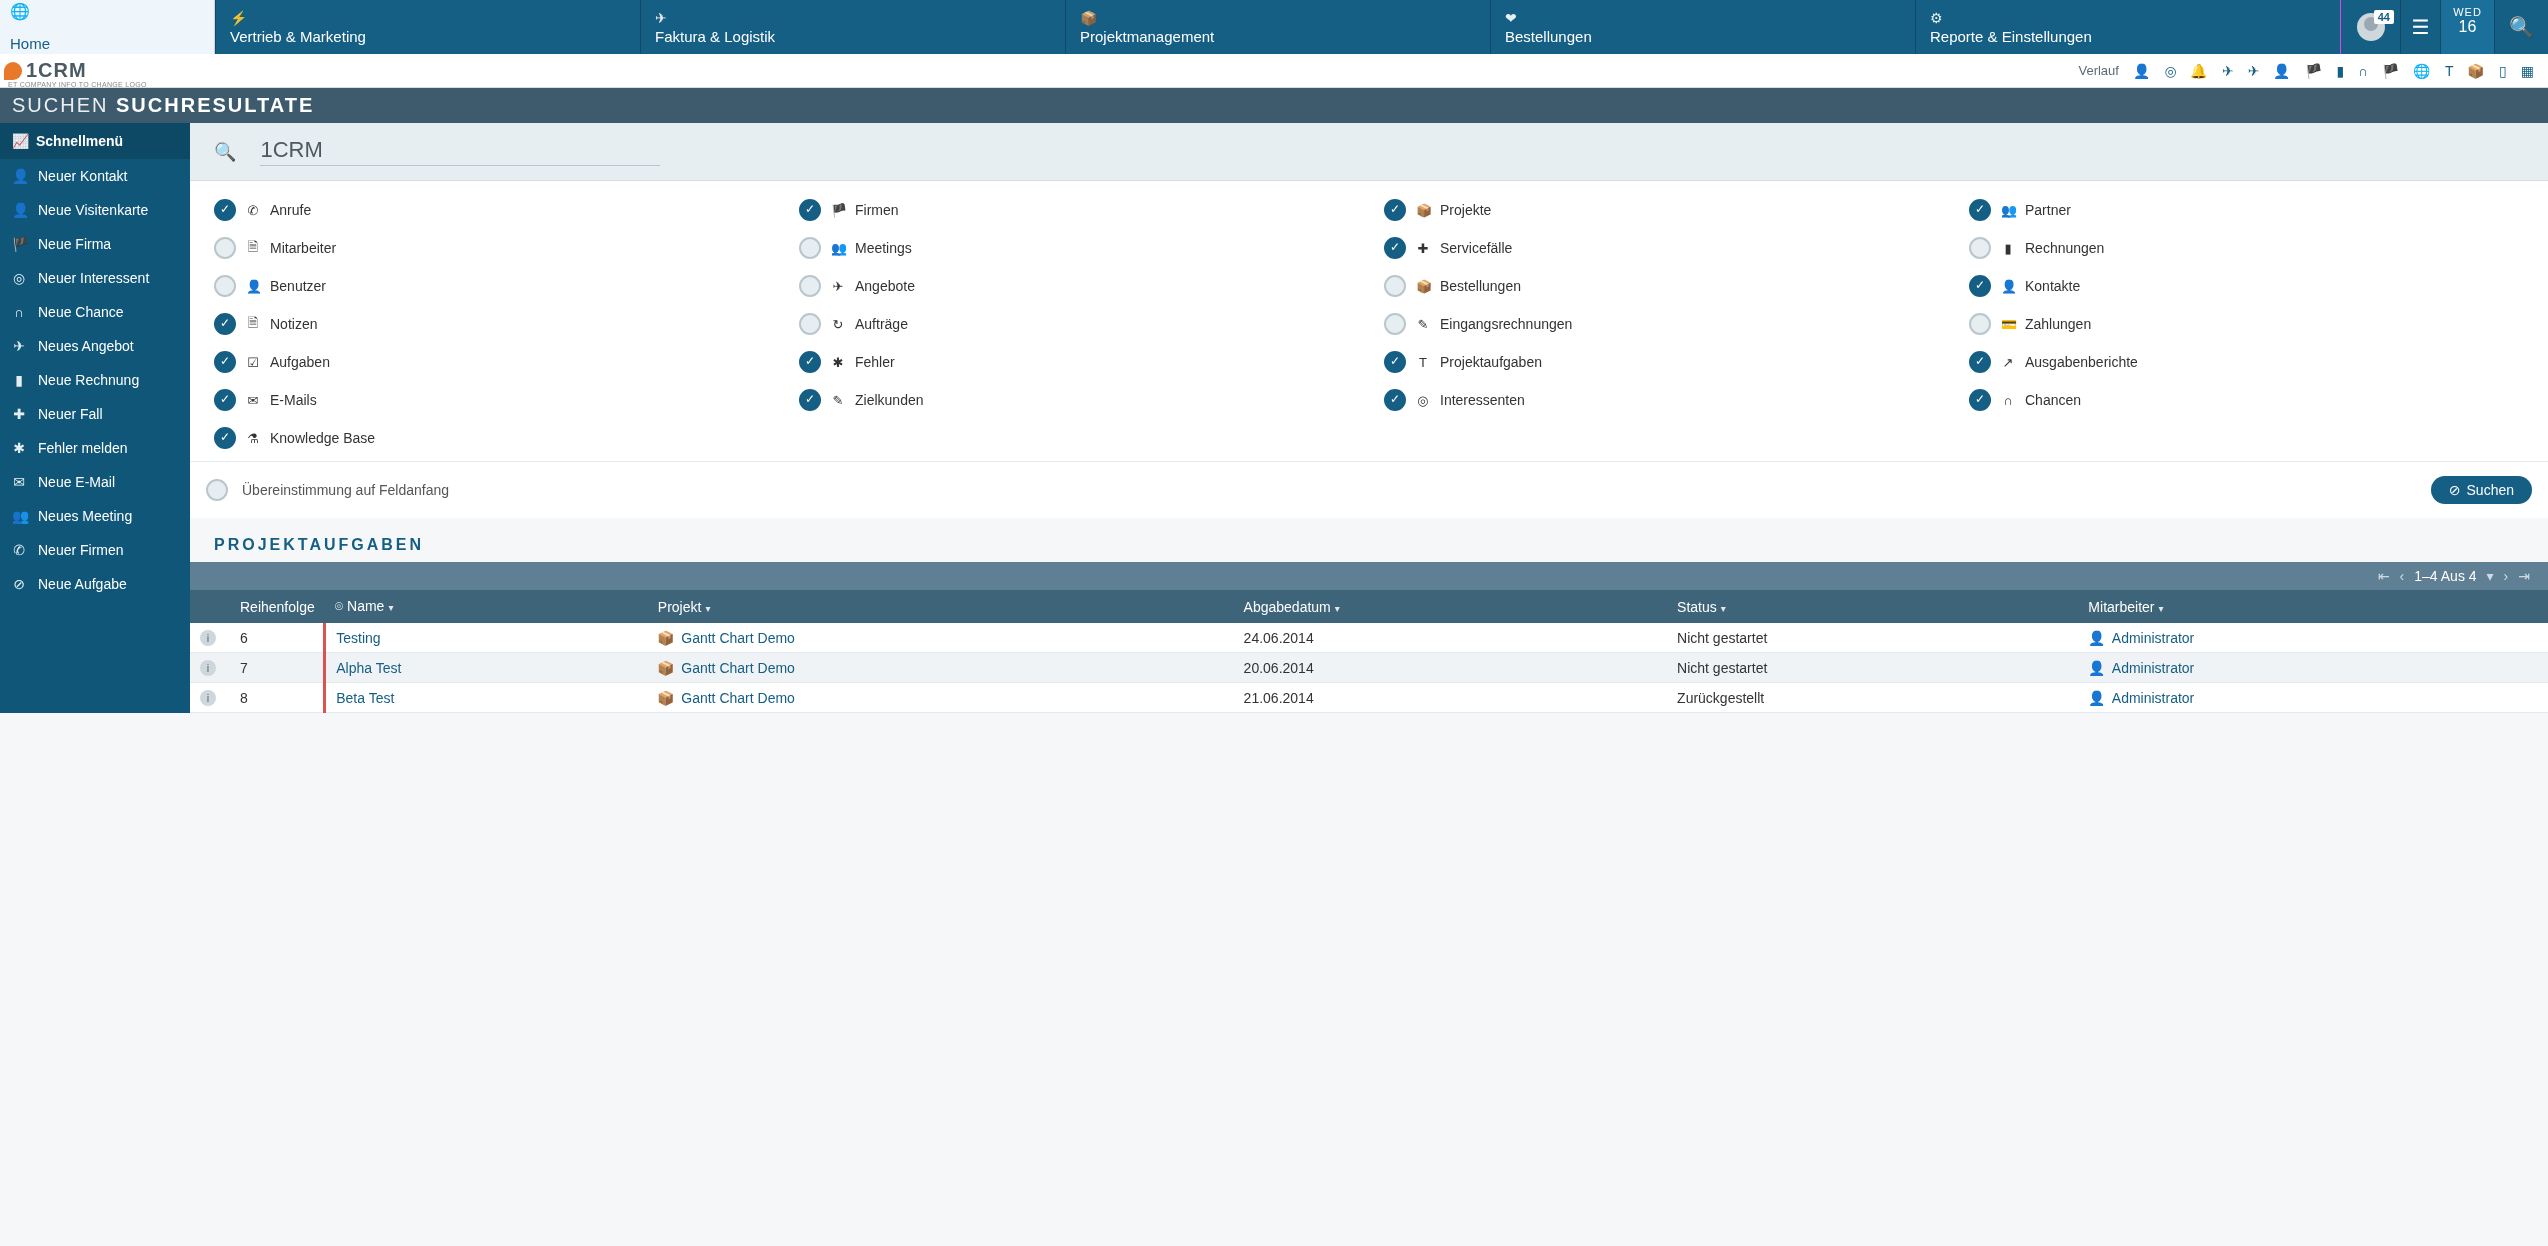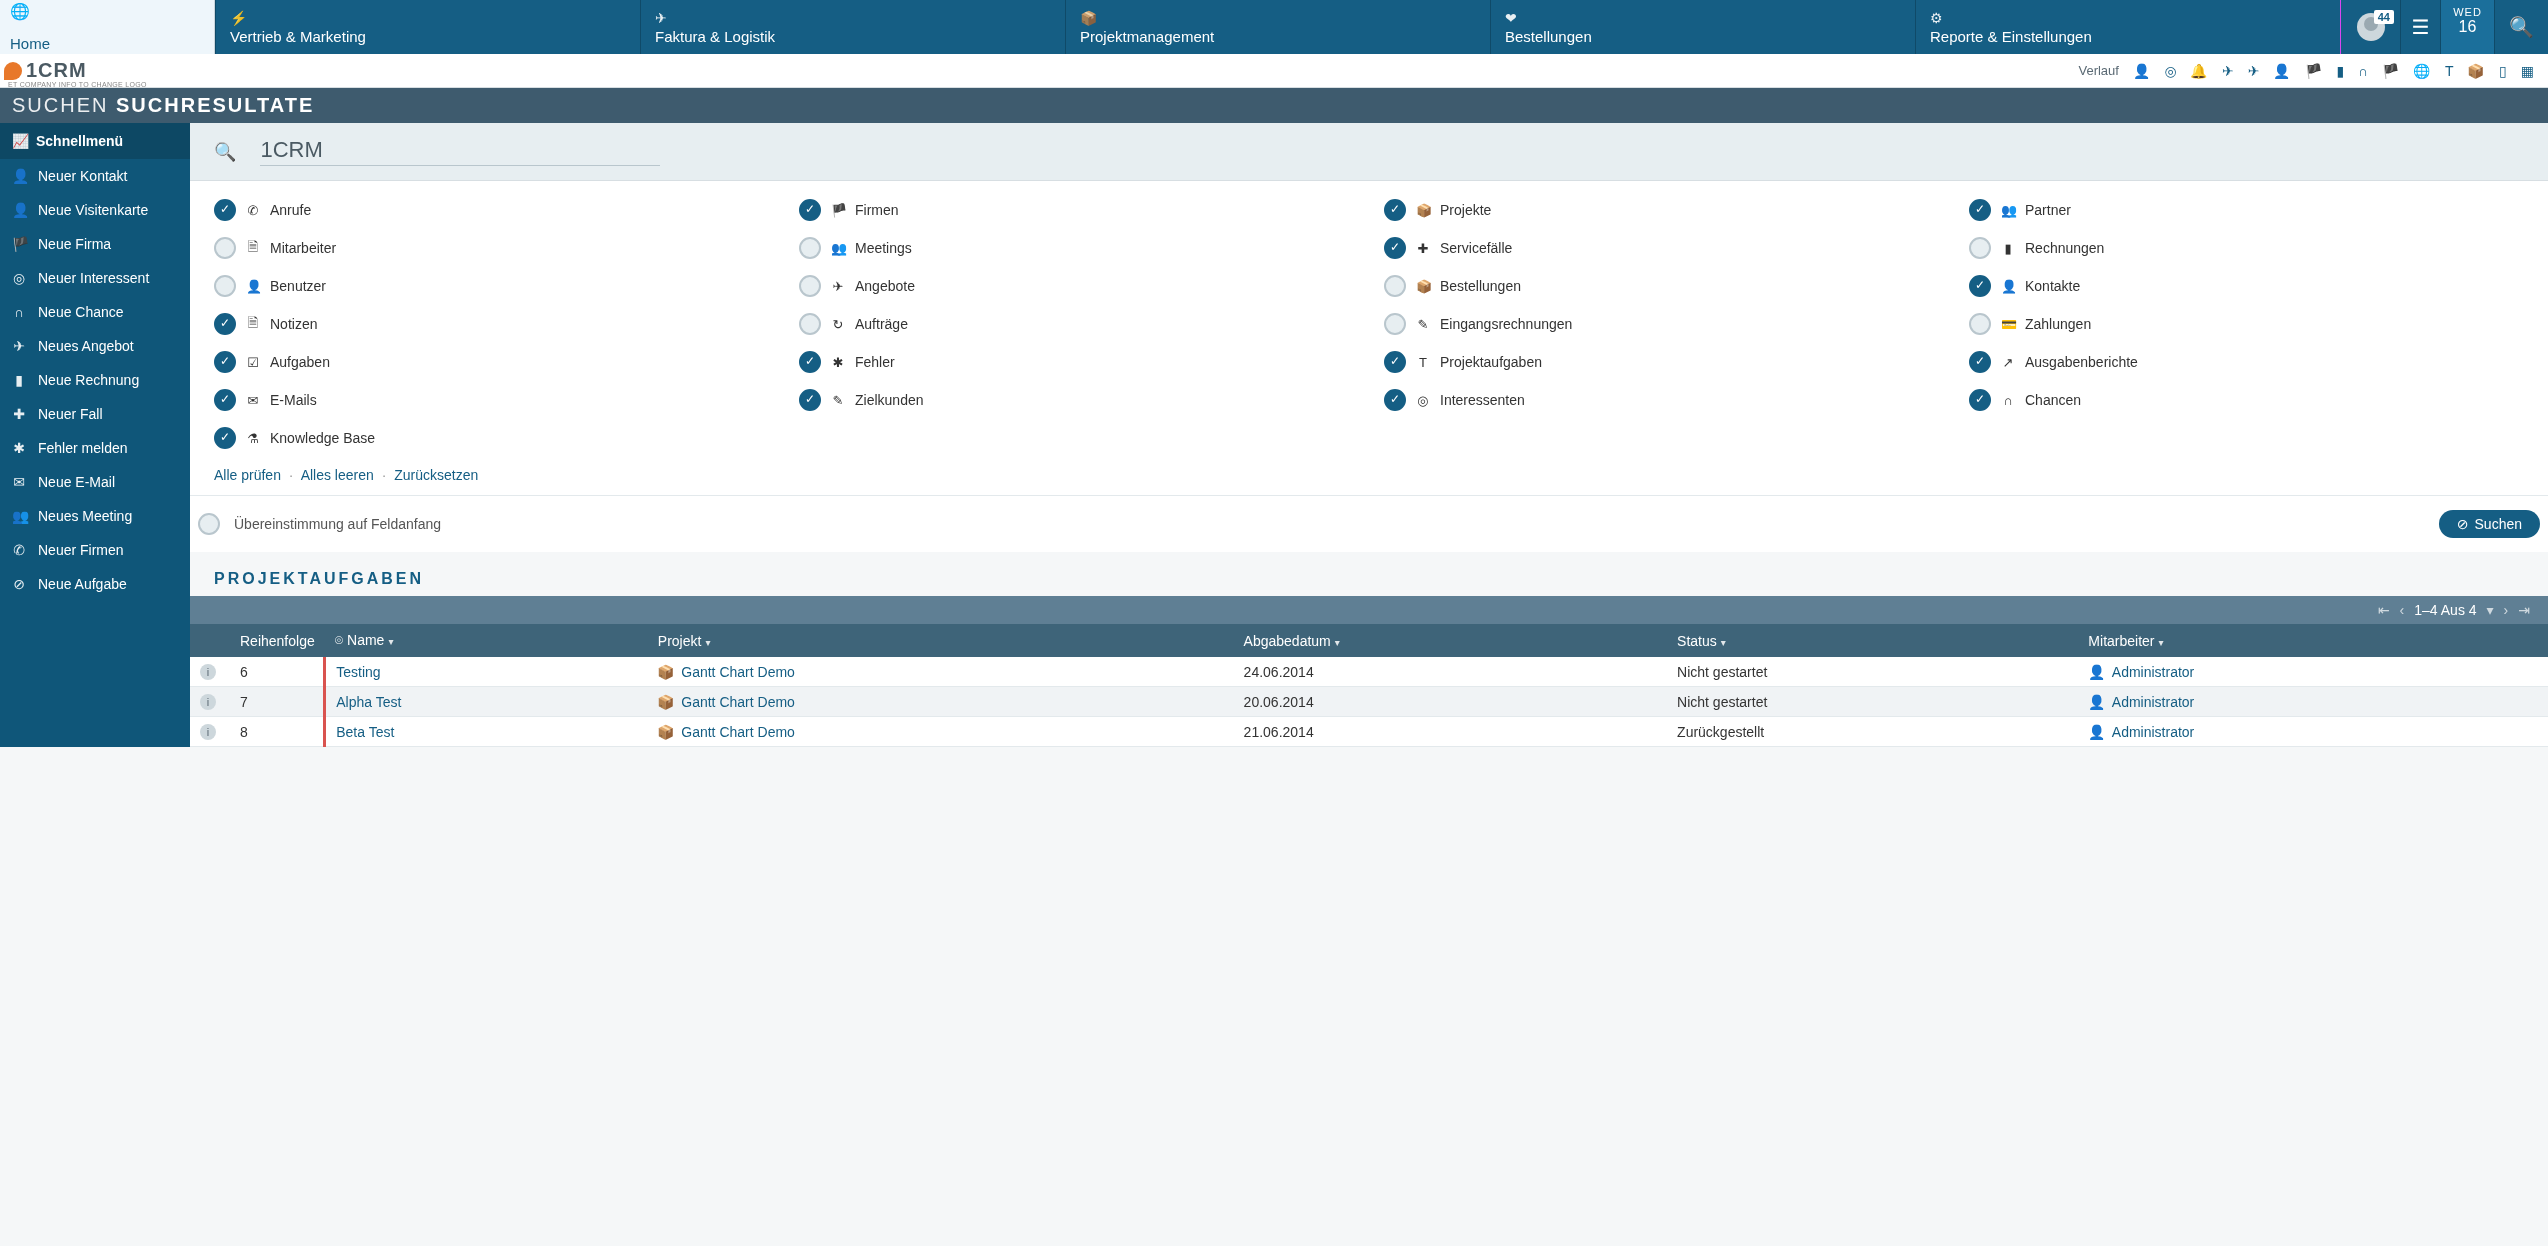--- a/index.html
+++ b/index.html
@@ -58,21 +58,21 @@
 .filter-cell { display:flex; align-items:center; gap:10px; font-size:14px; color:#333; cursor:pointer;}
 .chk { width:22px; height:22px; border-radius:50%; border:2px solid #b9c6cd; background:#e7eef1; flex-shrink:0;}
 .chk.on { background:#155e84; border-color:#155e84; position:relative;}
 .chk.on::after{content:"✓";color:#fff;font-size:12px;position:absolute;top:1px;left:4px;}
 .fico{color:#333;font-size:13px;width:14px;text-align:center;}
 
 .filter-links { margin-top:18px; font-size:14px; color:#155e84; }
 .filter-links span{cursor:pointer;}
 .filter-links .sep{color:#999;margin:0 4px;}
 
-.matchrow { background:#fff; border-top:1px solid #e3e9ec; padding:14px 8px; display:flex; align-items:center; gap:14px; }
+.matchrow { background:#fff; border-top:1px solid #e3e9ec; padding:14px 16px; display:flex; align-items:center; gap:14px; }
 .matchrow .lab{color:#555;}
 .btn-search{margin-left:auto;background:#155e84;color:#fff;border:none;border-radius:16px;padding:6px 18px;font-size:14px;cursor:pointer;display:flex;align-items:center;gap:6px;}
 
 
 .sect-title { color:#155e84; font-weight:700; letter-spacing:3px; font-size:16px; padding:18px 24px 8px; background:#f5f7f8;}
 .pager { background:#5f7f94; color:#fff; display:flex; justify-content:flex-end; align-items:center; padding:6px 18px; gap:10px; font-size:14px;}
 .pager .nav{opacity:.7;cursor:pointer;}
 
 
 table.res { width:100%; border-collapse:collapse; font-size:14px;}
@@ -351,27 +351,20 @@
             <span class="chk on"></span>
             <span class="fico">∩</span>
             <span>Chancen</span>
           </div>
           <div class="filter-cell">
             <span class="chk on"></span>
             <span class="fico">⚗</span>
             <span>Knowledge Base</span>
           </div>
         </div>
-      <div class="filter-links">
-        <span>Alle prüfen</span>
-        <span class="sep">·</span>
-        <span>Alles leeren</span>
-        <span class="sep">·</span>
-        <span>Zurücksetzen</span>
-      </div>
     </div>
 
     <div class="matchrow">
       <span class="chk"></span>
       <span class="lab">Übereinstimmung auf Feldanfang</span>
       <button class="btn-search">
         <span>⊘</span>
         <span>Suchen</span>
       </button>
     </div>

